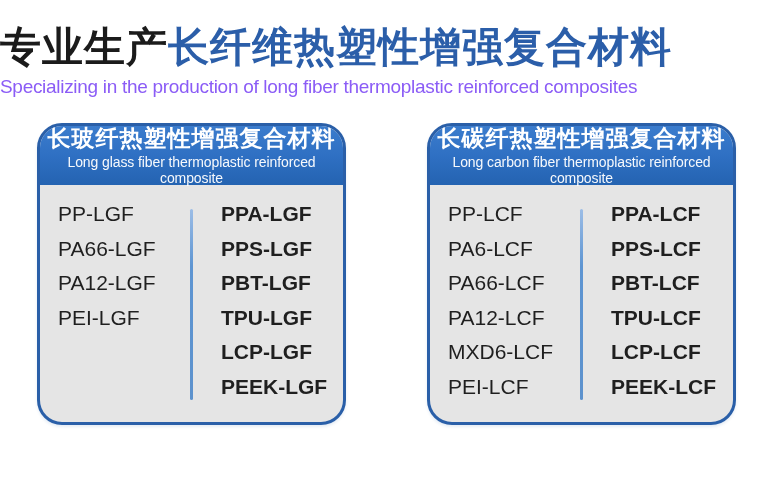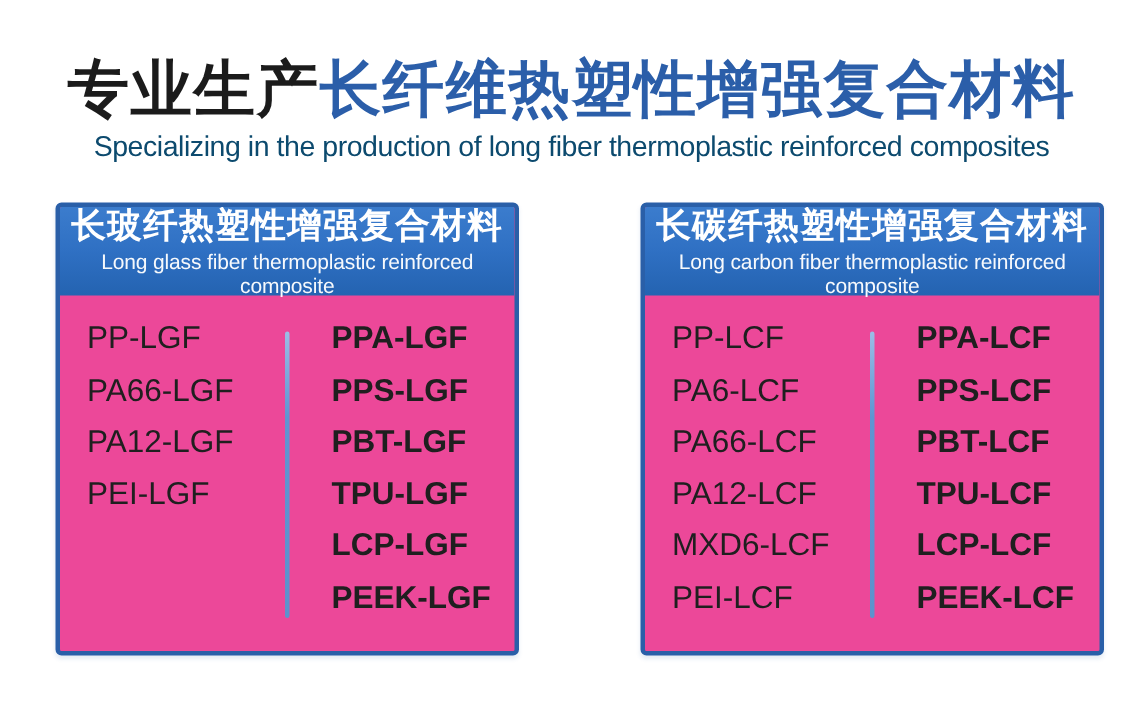--- a/index.html
+++ b/index.html
@@ -2,37 +2,37 @@
 <html><head>
 <meta charset="utf-8">
 <style>
   html, body { margin:0; padding:0; }
   body {
     width:762px; height:484px;
     background:#ffffff;
     font-family:"Liberation Sans","DejaVu Sans",sans-serif;
     overflow:hidden;
   }
-  .hero { text-align:center; padding-top:36px; white-space:nowrap; }
+  .hero { padding-top:24px; white-space:nowrap; }
   .hero-title { font-size:41px; font-weight:700; letter-spacing:1px; line-height:1.15; }
   .hero-title .t-black { color:#1b1b1b; }
   .hero-title .t-blue  { color:#2b5ea9; }
   .hero-sub {
-    font-size:19px; color:#0c4a6e; margin-top:5px;
+    font-size:19px; color:#8b5cf6; margin-top:5px;
     letter-spacing:-0.3px; font-weight:500;
   }
 
   .panels {
     display:flex; justify-content:space-between;
     padding:25px 26px 0 37px;
   }
   .panel {
     width:309px; height:302px; box-sizing:border-box;
-    border:3px solid #2a5fa8; border-radius:4px;
-    overflow:hidden; background:#ec4899;
+    border:3px solid #2a5fa8; border-radius:25px;
+    overflow:hidden; background:#e5e5e5;
     box-shadow:0 2px 3px rgba(42,95,168,0.12);
   }
   .panel-header {
     height:59px;
     background:linear-gradient(180deg,#3b7ccd 0%,#2f70c3 50%,#2463b1 100%);
     color:#ffffff; text-align:center;
     display:flex; flex-direction:column; justify-content:center;
   }
   .panel-title-zh { font-size:23px; font-weight:700; letter-spacing:1px; line-height:1.15; }
   .panel-title-en { font-size:14px; margin-top:2px; font-weight:400; opacity:0.96; letter-spacing:-0.1px; }

